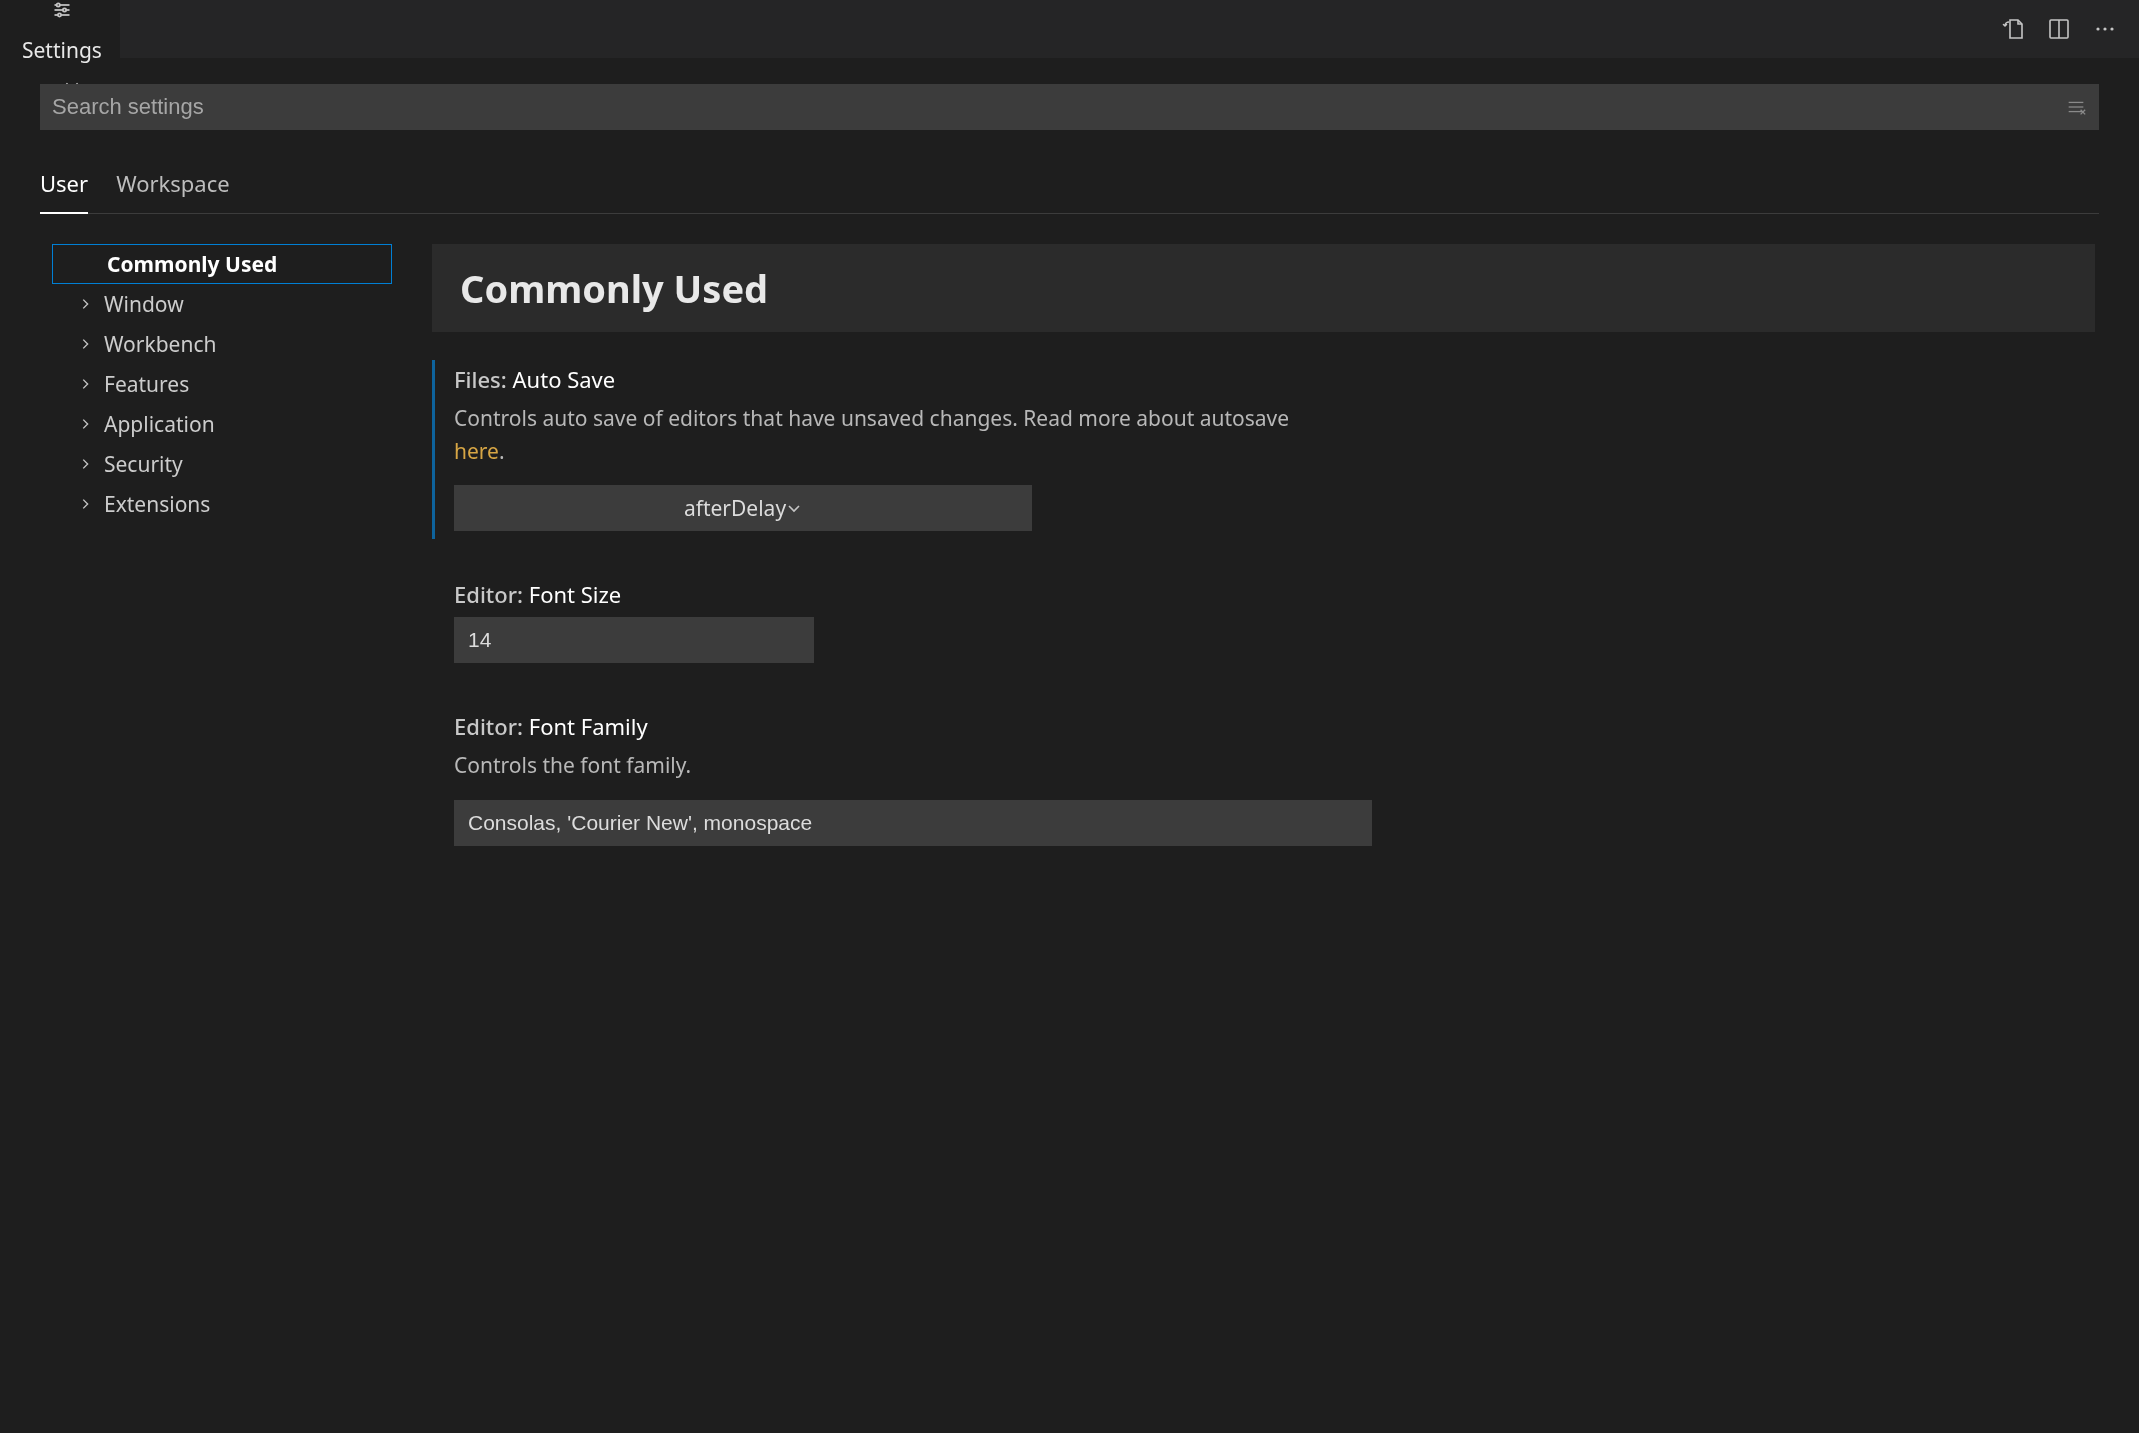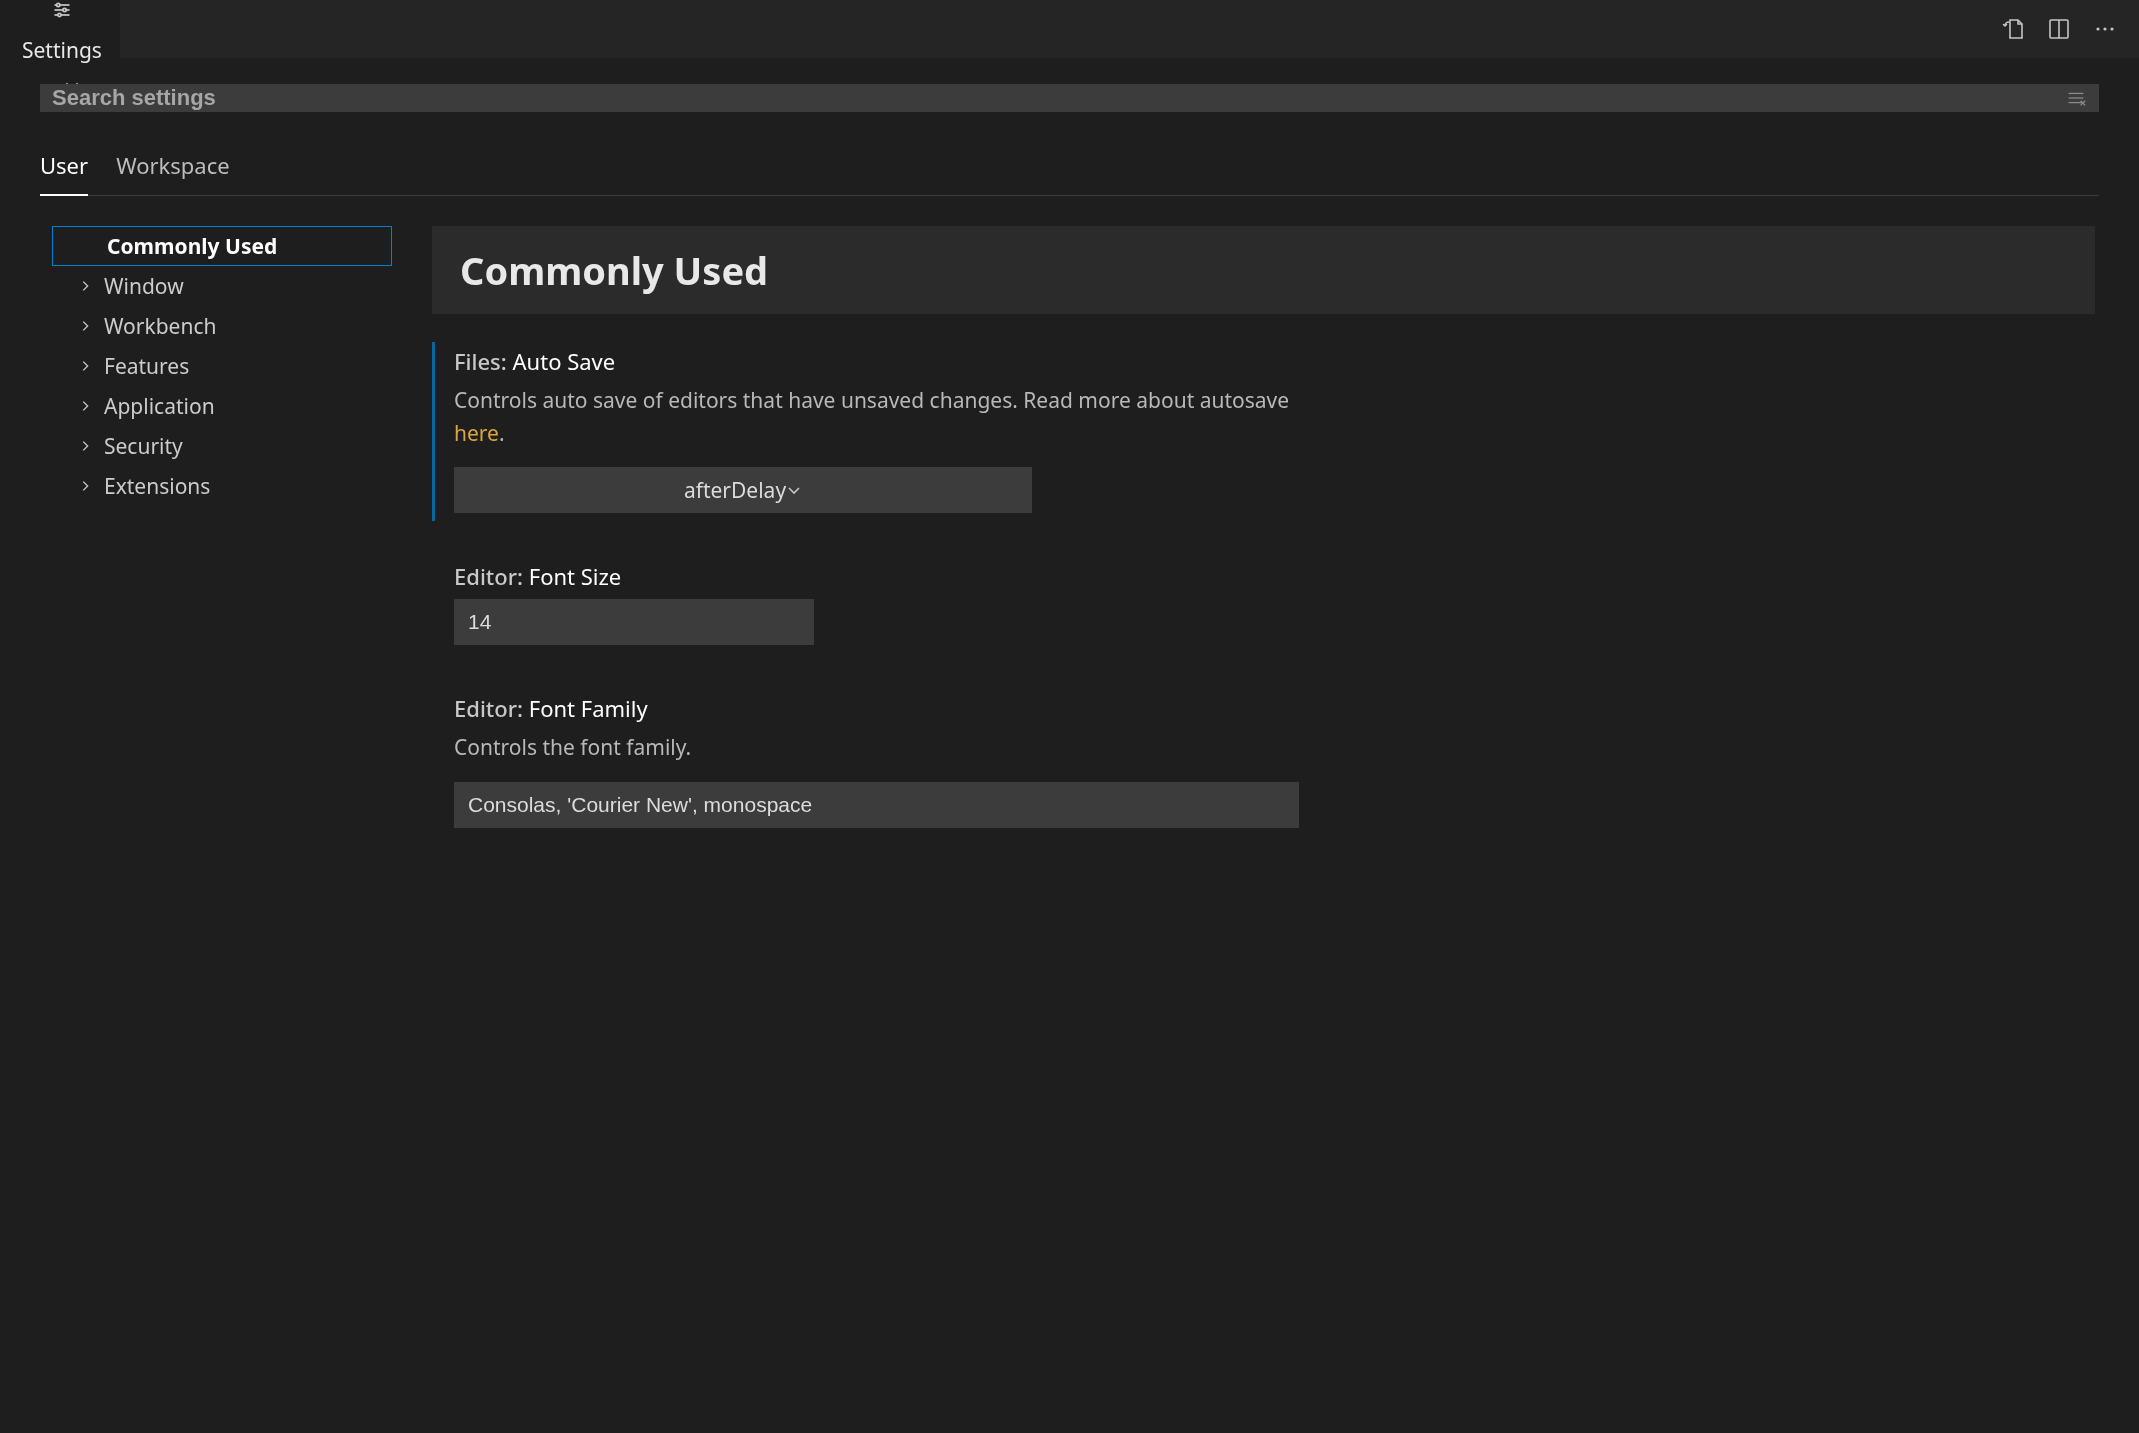--- a/index.html
+++ b/index.html
@@ -48,28 +48,27 @@
     display: flex;
     flex-direction: column;
     padding: 0 40px;
     overflow: hidden;
   }
 
   
   .search-row { padding: 25px 0 0 0; }
   .search-input {
     width: 100%;
-    height: 28px;
+    height: 46px;
     background: #3c3c3c;
     border: none;
     color: #cccccc;
     font-size: 22px;
     padding: 0 48px 0 12px;
     outline: none;
-    font-weight: bold;
   }
   .search-input::placeholder { color: #a6a6a6; }
   .search-wrap { position: relative; }
   .search-clear {
     position: absolute; right: 12px; top: 50%; transform: translateY(-50%);
     color: #8a8a8a; display:flex; align-items:center; cursor:pointer;
   }
 
   
   .scope-tabs {
@@ -158,21 +157,21 @@
   .text-input {
     width: 360px;
     height: 46px;
     background: #3c3c3c;
     border:none;
     color:#dcdcdc;
     font-size: 21px;
     padding: 0 14px;
     outline:none;
   }
-  .text-input.wide { width: 845px; }
+  .text-input.wide { width: 918px; }
 
   svg { display:block; }
 </style>
 </head>
 <body>
 
 <div class="root">
 
   <div class="tabbar">
     <div class="tab">

